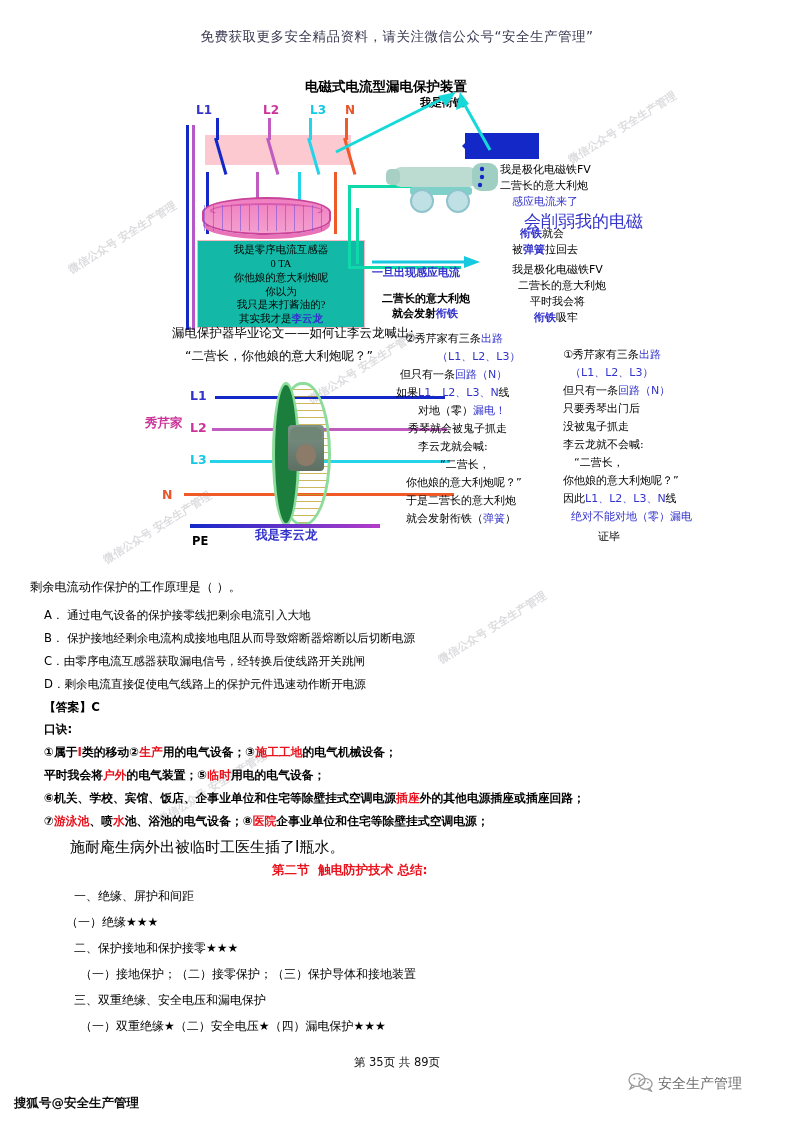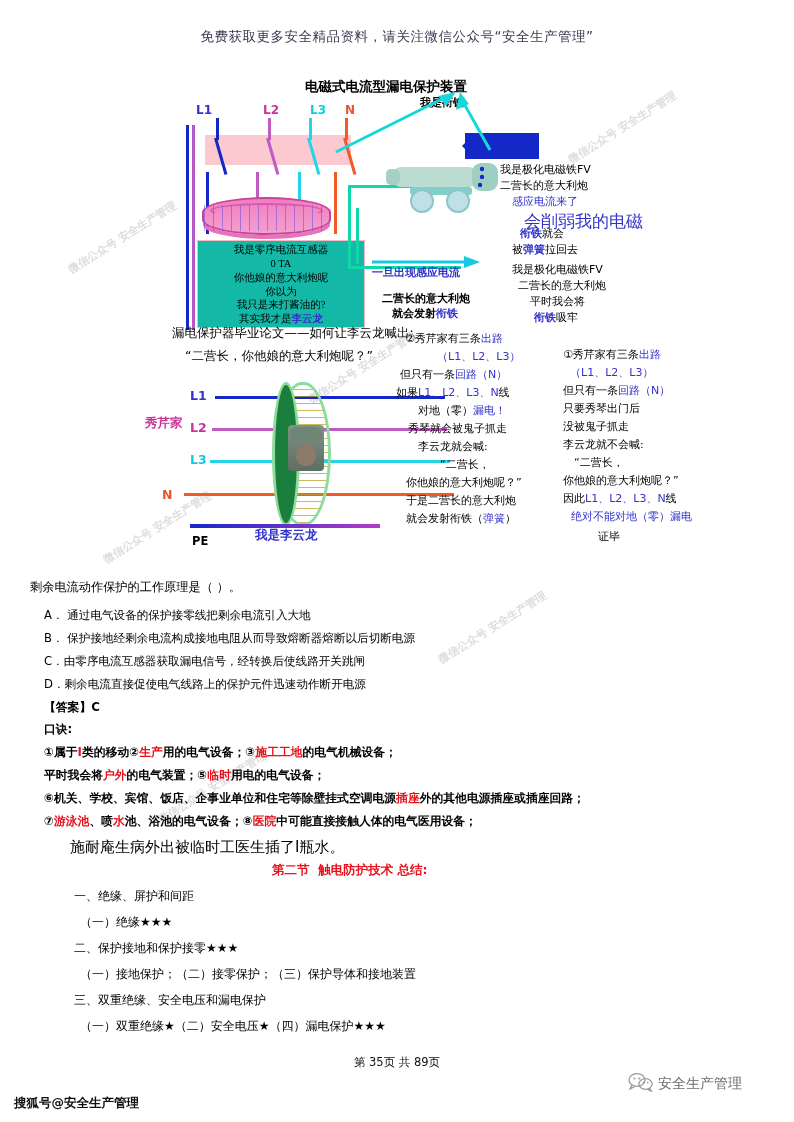--- a/index.html
+++ b/index.html
@@ -290,28 +290,28 @@
   <div class="abs b" style="left:44px;top:700px;font-size:11.8px;"><span>【答案】</span><span>C</span></div>
 
   <div class="kou" style="left:44px;top:722px;">口诀:</div>
 
   <div class="kou" style="left:44px;top:745px;"><span>①属于</span><span class="red">Ⅰ</span><span>类的移动②</span><span class="red">生产</span><span>用的电气设备；③</span><span class="red">施工工地</span><span>的电气机械设备；</span></div>
 
   <div class="kou" style="left:44px;top:768px;"><span>平时我会将</span><span class="red">户外</span><span>的电气装置；⑤</span><span class="red">临时</span><span>用电的电气设备；</span></div>
 
   <div class="kou" style="left:44px;top:791px;"><span>⑥机关、学校、宾馆、饭店、企事业单位和住宅等除壁挂式空调电源</span><span class="red">插座</span><span>外的其他电源插座或插座回路；</span></div>
 
-  <div class="kou" style="left:44px;top:814px;"><span>⑦</span><span class="red">游泳池</span><span>、喷</span><span class="red">水</span><span>池、浴池的电气设备；⑧</span><span class="red">医院</span><span>中可能直接接触人体的电气医用设备；</span></div>
+  <div class="kou" style="left:44px;top:814px;"><span>⑦</span><span class="red">游泳池</span><span>、喷</span><span class="red">水</span><span>池、浴池的电气设备；⑧</span><span class="red">医院</span><span>企事业单位和住宅等除壁挂式空调电源；</span></div>
 
   <div class="abs" style="left:70px;top:838px;font-size:15px;">施耐庵生病外出被临时工医生插了Ⅰ瓶水。</div>
 
   <div class="abs b red" style="left:272px;top:862px;font-size:12.5px;">第二节  触电防护技术 总结:</div>
 
   <div class="sec" style="left:74px;top:888px;">一、绝缘、屏护和间距</div>
-  <div class="sec" style="left:80px;top:914px;">（一）绝缘★★★</div>
+  <div class="sec" style="left:66px;top:914px;">（一）绝缘★★★</div>
   <div class="sec" style="left:74px;top:940px;">二、保护接地和保护接零★★★</div>
   <div class="sec" style="left:80px;top:966px;">（一）接地保护；（二）接零保护；（三）保护导体和接地装置</div>
   <div class="sec" style="left:74px;top:992px;">三、双重绝缘、安全电压和漏电保护</div>
   <div class="sec" style="left:80px;top:1018px;">（一）双重绝缘★（二）安全电压★（四）漏电保护★★★</div>
 
   <div class="footer-page">第 35页 共 89页</div>
   <div class="sohu">搜狐号@安全生产管理</div>
 
   <div class="wxlogo">
     <svg width="26" height="20" viewBox="0 0 26 20">

